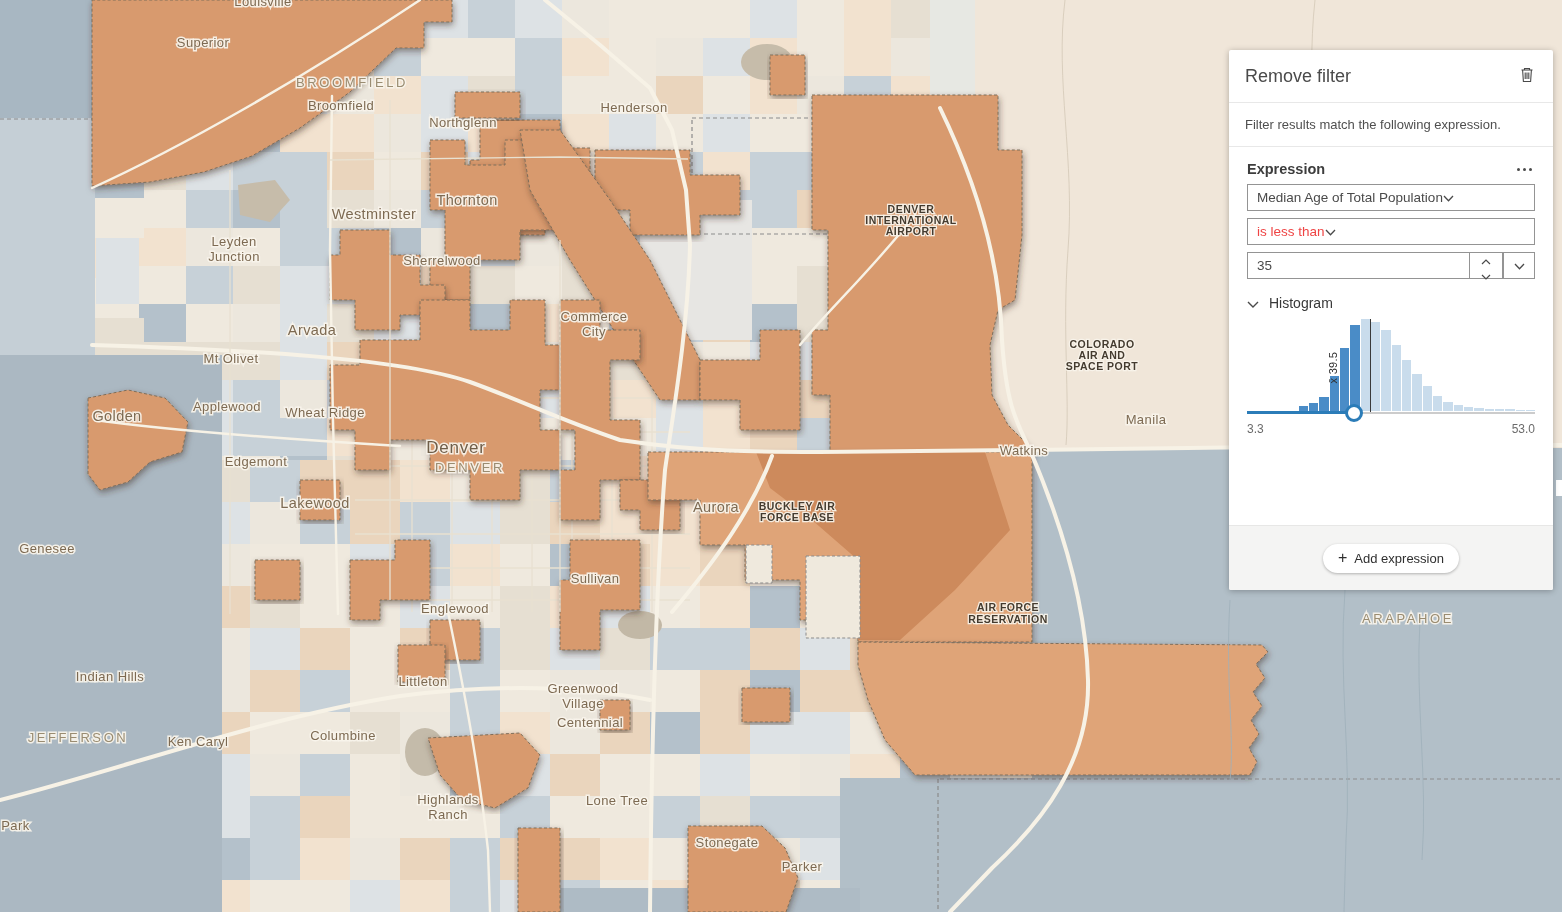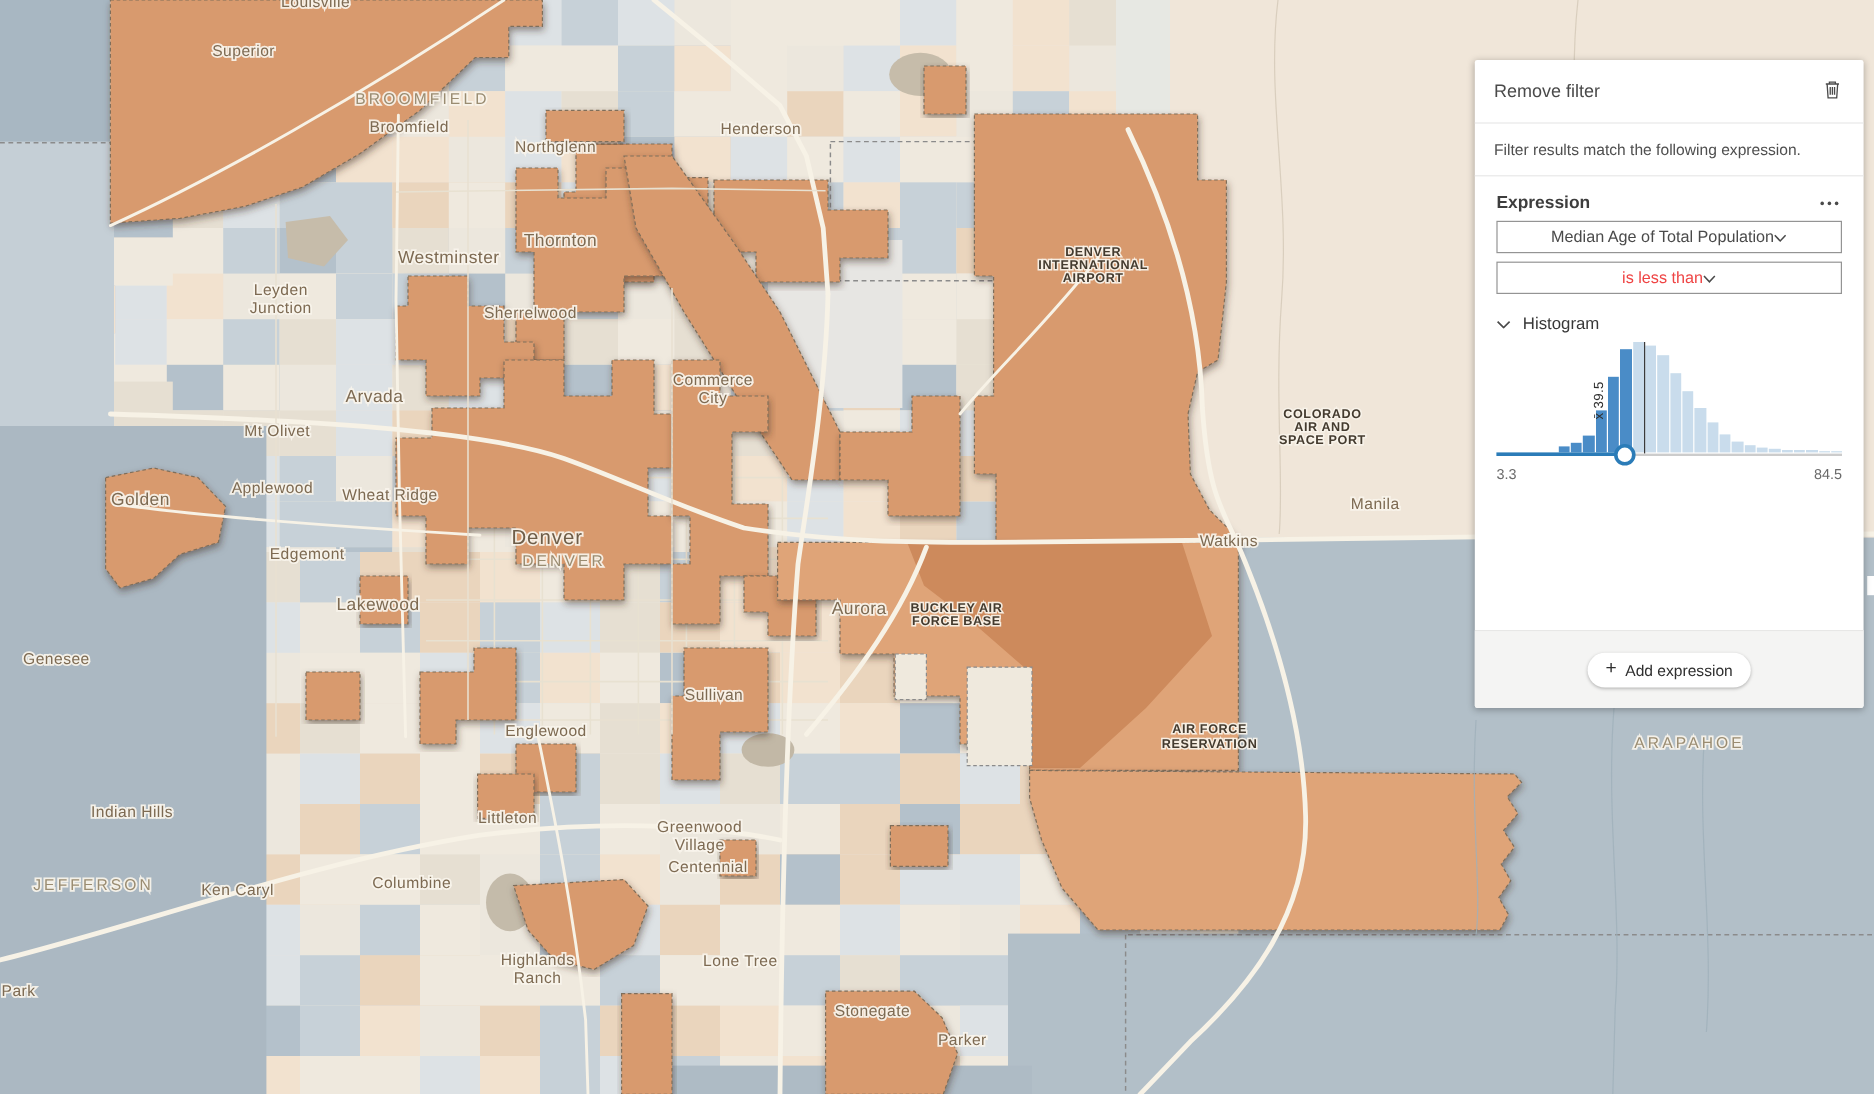--- a/index.html
+++ b/index.html
@@ -21,27 +21,27 @@
   .rd2{fill:none;stroke:#f7f2e6;stroke-width:2.4;stroke-linejoin:round;stroke-linecap:round}
   .rd3{fill:none;stroke:#e8e1d1;stroke-width:1.3}
   .stm{fill:none;stroke:#d3c8b6;stroke-width:1;opacity:.8}
   .stmb{fill:none;stroke:#9fb0ba;stroke-width:1;opacity:.8}
   
   .panel{position:absolute;left:1229px;top:50px;width:324px;height:540px;background:#fff;border-radius:2px;
     box-shadow:0 1px 6px rgba(0,0,0,.28);display:flex;flex-direction:column;color:#4a4a4a;z-index:5}
   .p-header{display:flex;align-items:center;justify-content:space-between;padding:15px 16px 14px;border-bottom:1px solid #e8e8e8}
   .p-title{font-size:16px;color:#454545}
   .iconbtn{background:none;border:0;padding:2px;display:flex;align-items:center;cursor:pointer}
-  .p-row{display:flex;align-items:center;justify-content:space-between;padding:14px 16px;border-bottom:1px solid #e8e8e8;font-size:15px}
+  .p-row{display:flex;align-items:center;justify-content:space-between;padding:14px 16px;border-bottom:1px solid #e8e8e8;font-size:18px}
   .p-desc{padding:14px 16px;border-bottom:1px solid #e8e8e8;font-size:13px;color:#4f4f4f}
   .expr{padding:14px 18px 0}
   .expr-head{display:flex;justify-content:space-between;align-items:center;font-size:14.5px;font-weight:bold;color:#3d3d3d}
   .dots{display:inline-flex;gap:3px;padding:4px 1px}
   .dots i{width:3px;height:3px;border-radius:50%;background:#4a4a4a}
-  .sel{display:flex;align-items:center;justify-content:center;border:1px solid #949494;height:25px;padding:0 9px;margin-top:7px;font-size:13.5px;background:#fff;cursor:pointer}
+  .sel{display:flex;align-items:center;justify-content:flex-start;border:1px solid #949494;height:25px;padding:0 9px;margin-top:7px;font-size:13.5px;background:#fff;cursor:pointer}
   .sel:first-of-type{margin-top:13px}
   .sel .op{color:#ef4444}
   .valrow{display:flex;margin-top:7px;height:27px;box-sizing:border-box}
   .valinput{flex:1;min-width:0;border:1px solid #949494;font-size:13.5px;padding:0 9px;color:#4a4a4a;font-family:inherit;box-sizing:border-box;outline:none}
   .stepper{width:33px;border:1px solid #949494;border-left:0;display:flex;flex-direction:column;box-sizing:border-box;background:#fff}
   .step{flex:1;display:flex;align-items:center;justify-content:center;border:0;background:none;padding:0;cursor:pointer}
   .valdrop{width:32px;border:1px solid #949494;display:flex;align-items:center;justify-content:center;background:#fff;box-sizing:border-box;cursor:pointer}
   .hist{padding:16px 18px 0}
   .hist-head{display:flex;align-items:center;gap:10px;font-size:14px;color:#383838;cursor:pointer}
   .chart{position:relative;height:92px;margin-top:8px}
@@ -675,20 +675,46 @@
 
     <div class="sel">
       <span class="op">is less than</span>
       <span>
         <svg width="11" height="7" viewBox="0 0 11 7">
             <path d="M1,1 L5.5,5.8 L10,1" stroke="#4a4a4a" stroke-width="1.3" fill="none"></path>
           </svg>
       </span>
     </div>
 
+    <div class="valrow">
+      <input class="valinput" value="35" style="">
+      <div class="stepper">
+        <button class="step">
+          <span>
+            <svg width="10" height="6" viewBox="0 0 10 6">
+                <path d="M1,5 L5,1 L9,5" stroke="#4a4a4a" stroke-width="1.2" fill="none"></path>
+              </svg>
+          </span>
+        </button>
+        <button class="step">
+          <span>
+            <svg width="10" height="6" viewBox="0 0 10 6">
+                <path d="M1,1 L5,5 L9,1" stroke="#4a4a4a" stroke-width="1.2" fill="none"></path>
+              </svg>
+          </span>
+        </button>
+      </div>
+      <button class="valdrop">
+        <span>
+          <svg width="11" height="7" viewBox="0 0 11 7">
+              <path d="M1,1 L5.5,5.8 L10,1" stroke="#4a4a4a" stroke-width="1.3" fill="none"></path>
+            </svg>
+        </span>
+      </button>
+    </div>
 
     <div class="hist" style="padding-left:0;padding-right:0">
       <div class="hist-head">
         <span>
           <svg width="12" height="7" viewBox="0 0 12 7">
               <path d="M1,1 L6,6 L11,1" stroke="#4a4a4a" stroke-width="1.4" fill="none"></path>
             </svg>
         </span>
         <span>Histogram</span>
       </div>
@@ -726,21 +752,21 @@
         <div class="meanline" id="meanline" style="left: 42.8208%;"></div>
         <div class="meanlbl" id="meanlbl" style="left: 56.324px; top: 28px;">x̄ 39.5</div>
       </div>
       <div class="slider">
         <div class="trksel" id="trksel" style="width: 37.1029%;"></div>
         <div class="trkrest"></div>
         <div class="handle" id="handle" style="left: 37.1029%;"></div>
       </div>
       <div class="range">
         <span>3.3</span>
-        <span>84.5</span>
+        <span>53.0</span>
       </div>
     </div>
   </div>
 
   <div class="p-footer">
     <button class="pill">
       <span class="plus">+</span>
       <span>Add expression</span>
     </button>
   </div>

